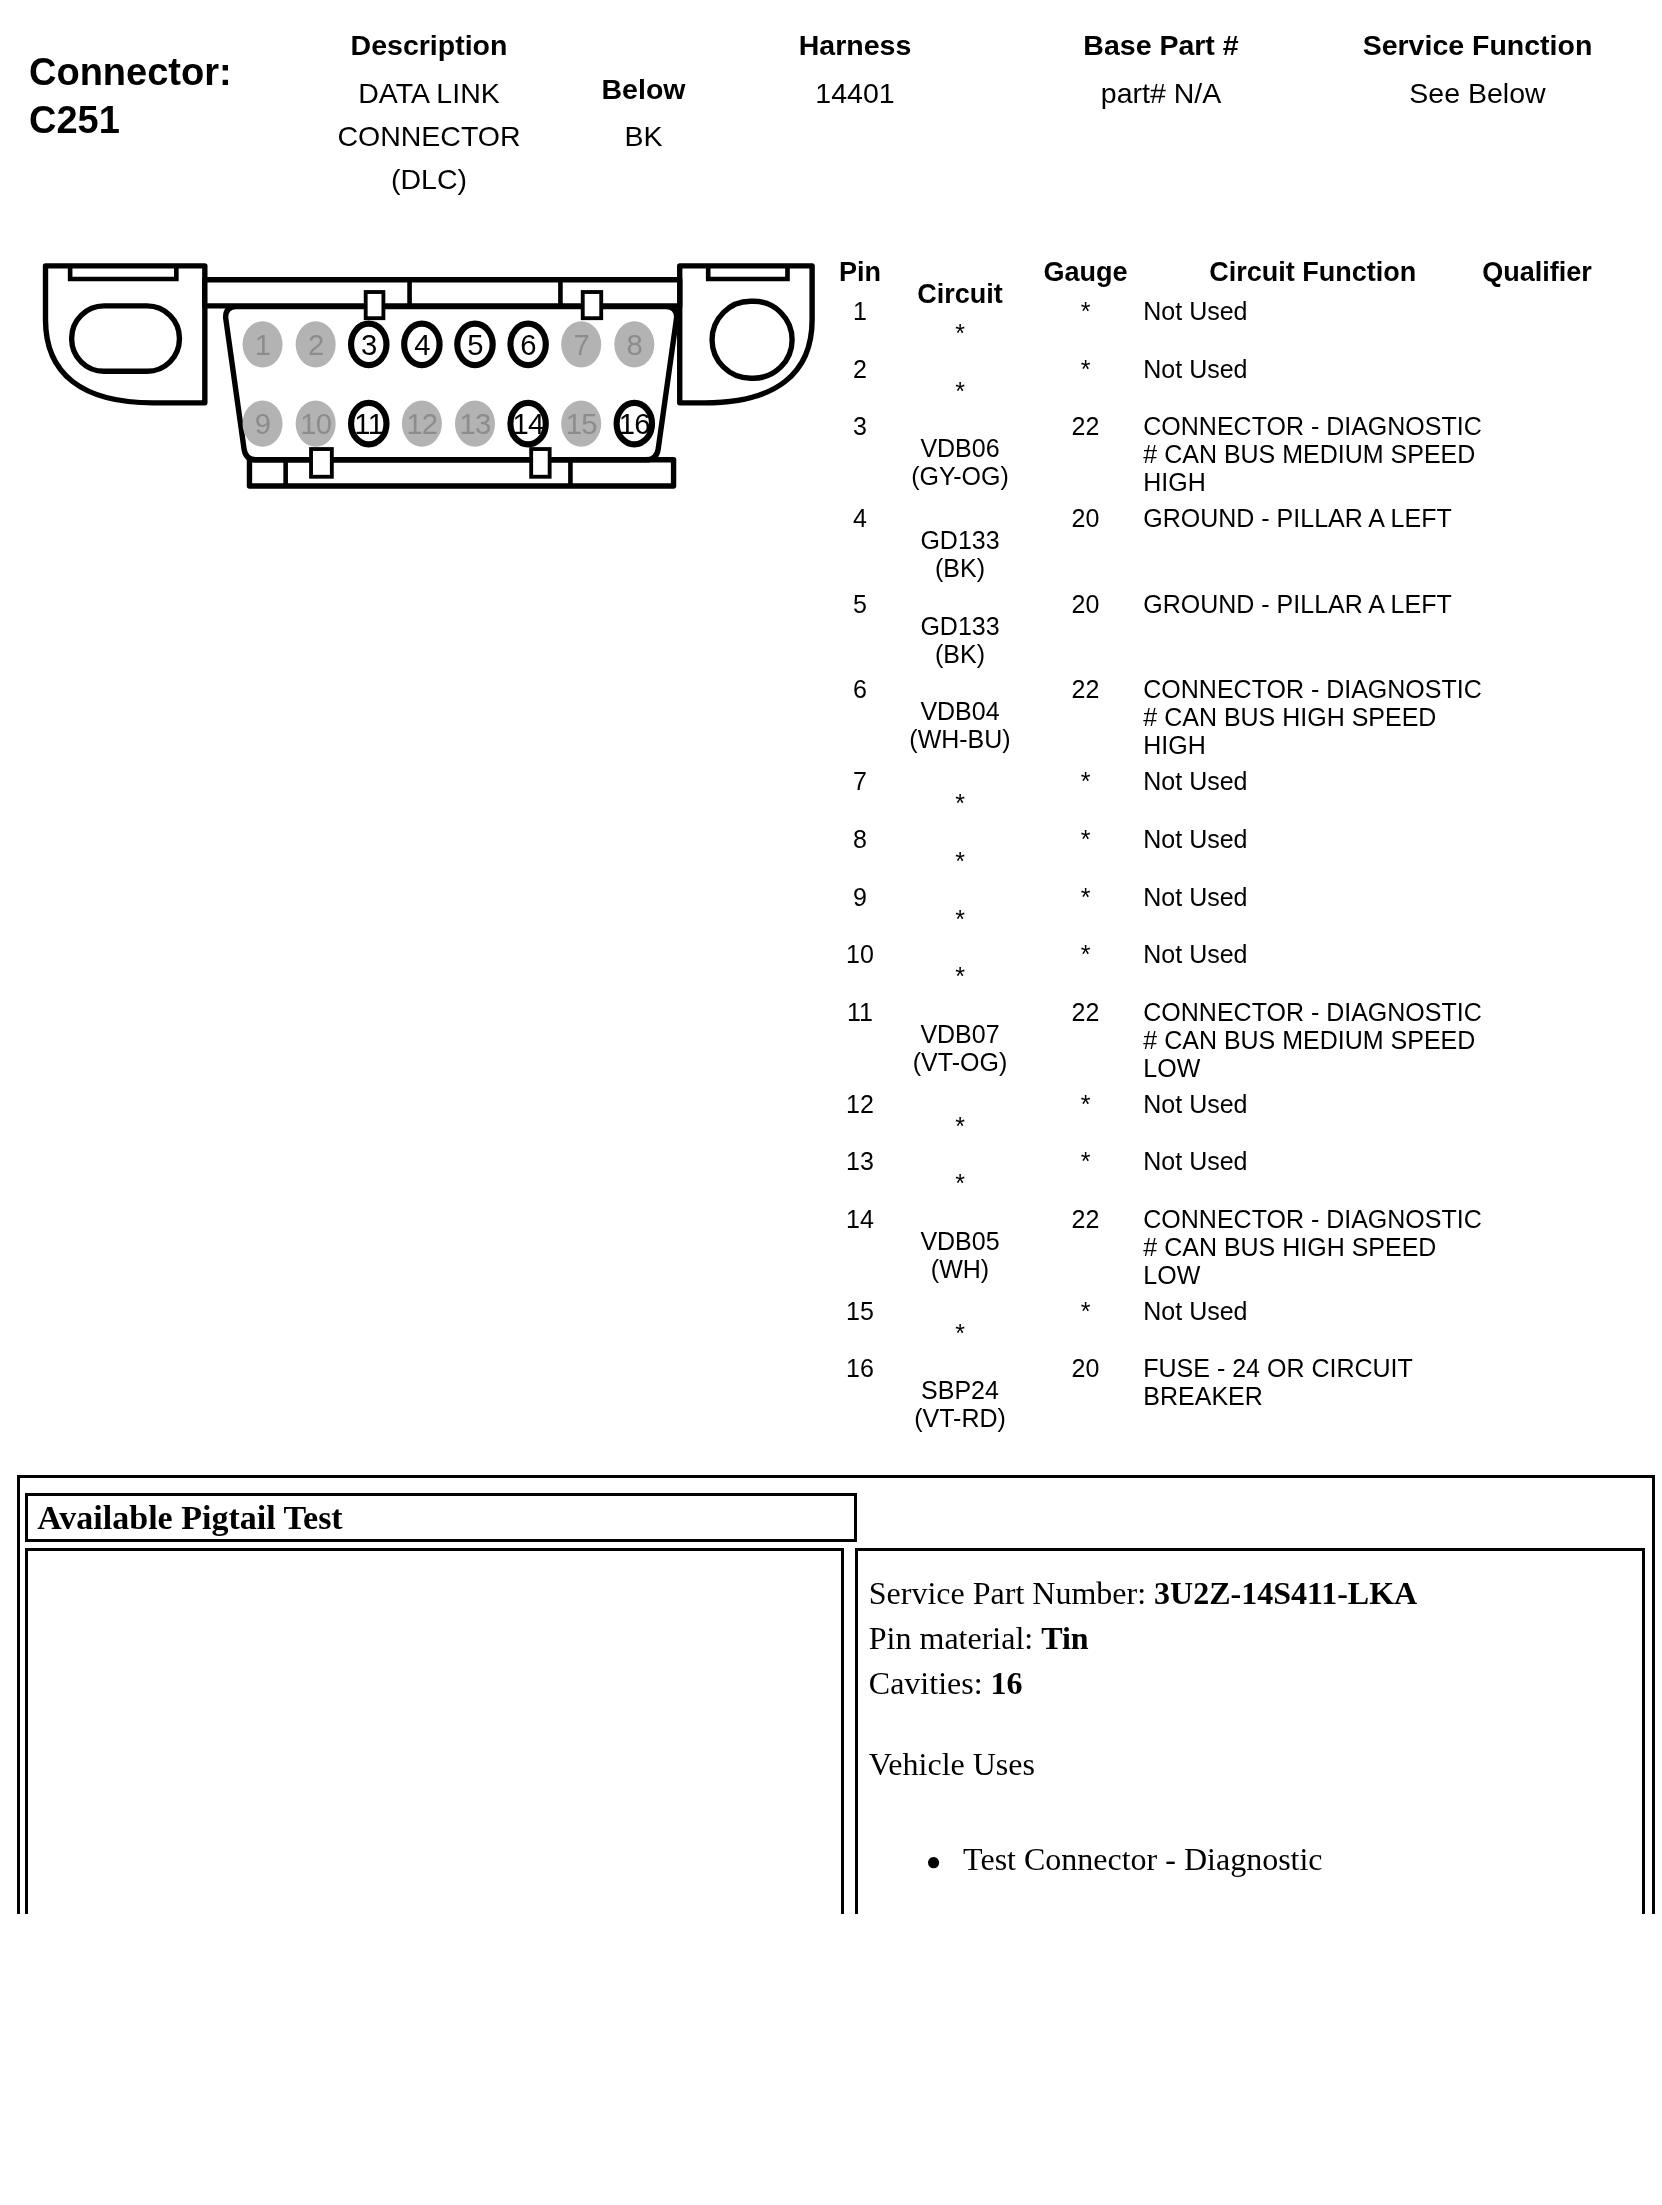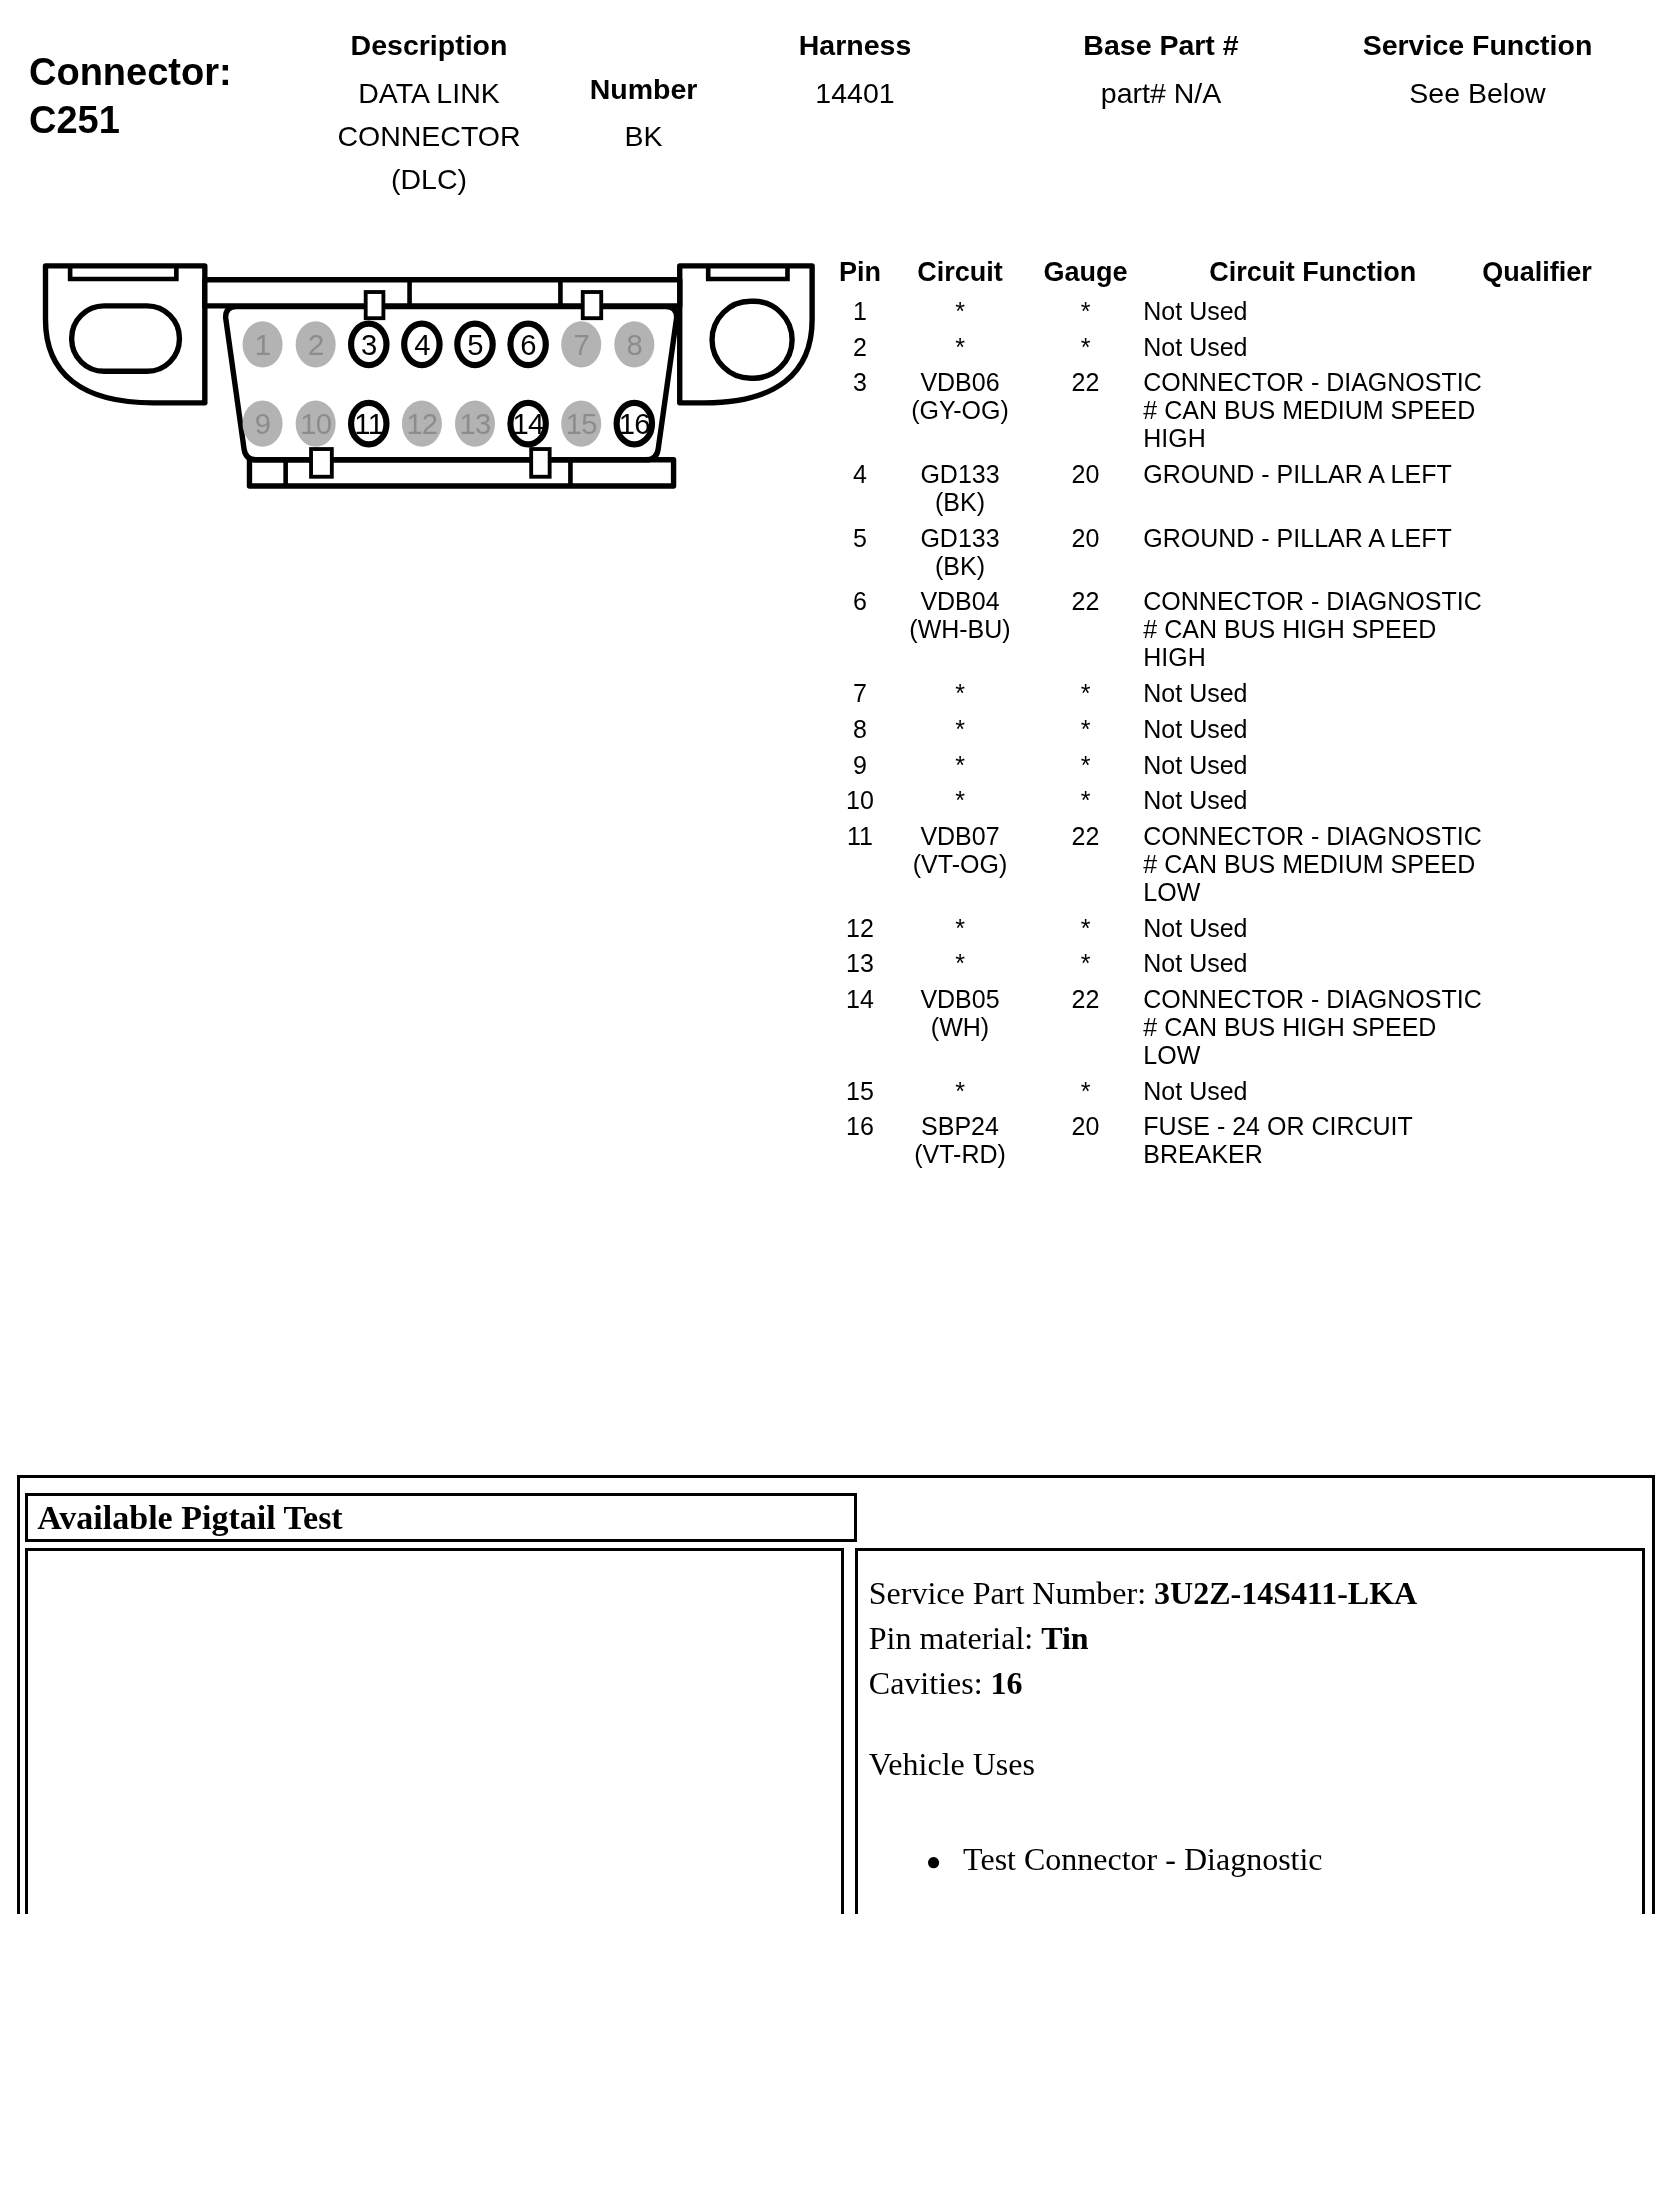--- a/index.html
+++ b/index.html
@@ -29,21 +29,21 @@
   .pin-num-used,.pin-num-unused{font-family:"Liberation Sans",sans-serif;font-size:38px;
     text-anchor:middle;letter-spacing:-1px;}
   .pin-num-used{fill:#000;}
   .pin-num-unused{fill:#8c8c8c;}
 
   
   .ptable-head{left:837px;top:257px;width:829px;display:flex;font-weight:bold;font-size:27px;}
   .ptable-rows{left:837px;top:297px;width:829px;}
   .prow{display:flex;margin-bottom:7.7px;font-size:25px;line-height:28px;}
   .c-pin{width:46px;text-align:center;flex:none;}
-  .c-circuit{width:154px;text-align:center;flex:none;white-space:pre-line;}
+  .c-circuit{width:154px;text-align:center;flex:none;white-space:pre-line;margin-top:22px;}
   .c-gauge{width:97px;text-align:center;flex:none;}
   .c-func{width:339px;margin-left:9.3px;flex:none;white-space:pre-line;}
   .c-qual{width:147px;flex:none;text-align:left;}
   .ptable-head .c-func{text-align:center;}
 
   
   .serif{font-family:"Liberation Serif","DejaVu Serif",serif;}
   .outer-box{left:17px;top:1475px;width:1632px;height:740px;border:3.1px solid #000;}
   .kits-header{left:25px;top:1493px;width:817px;height:43px;border:3.1px solid #000;
     font-size:34px;font-weight:bold;line-height:43px;padding-left:9.3px;}
@@ -68,21 +68,21 @@
     <div>C251</div>
   </div>
 
   <div class="abs hcol hcol-desc">
     <div class="lbl">Description</div>
     <div class="val">DATA LINK
 CONNECTOR
 (DLC)</div>
   </div>
   <div class="abs hcol hcol-color">
-    <div class="lbl">Number</div>
+    <div class="lbl">Below</div>
     <div class="val">BK</div>
   </div>
   <div class="abs hcol hcol-harness">
     <div class="lbl">Harness</div>
     <div class="val">14401</div>
   </div>
   <div class="abs hcol hcol-base">
     <div class="lbl">Base Part #</div>
     <div class="val">part# N/A</div>
   </div>

